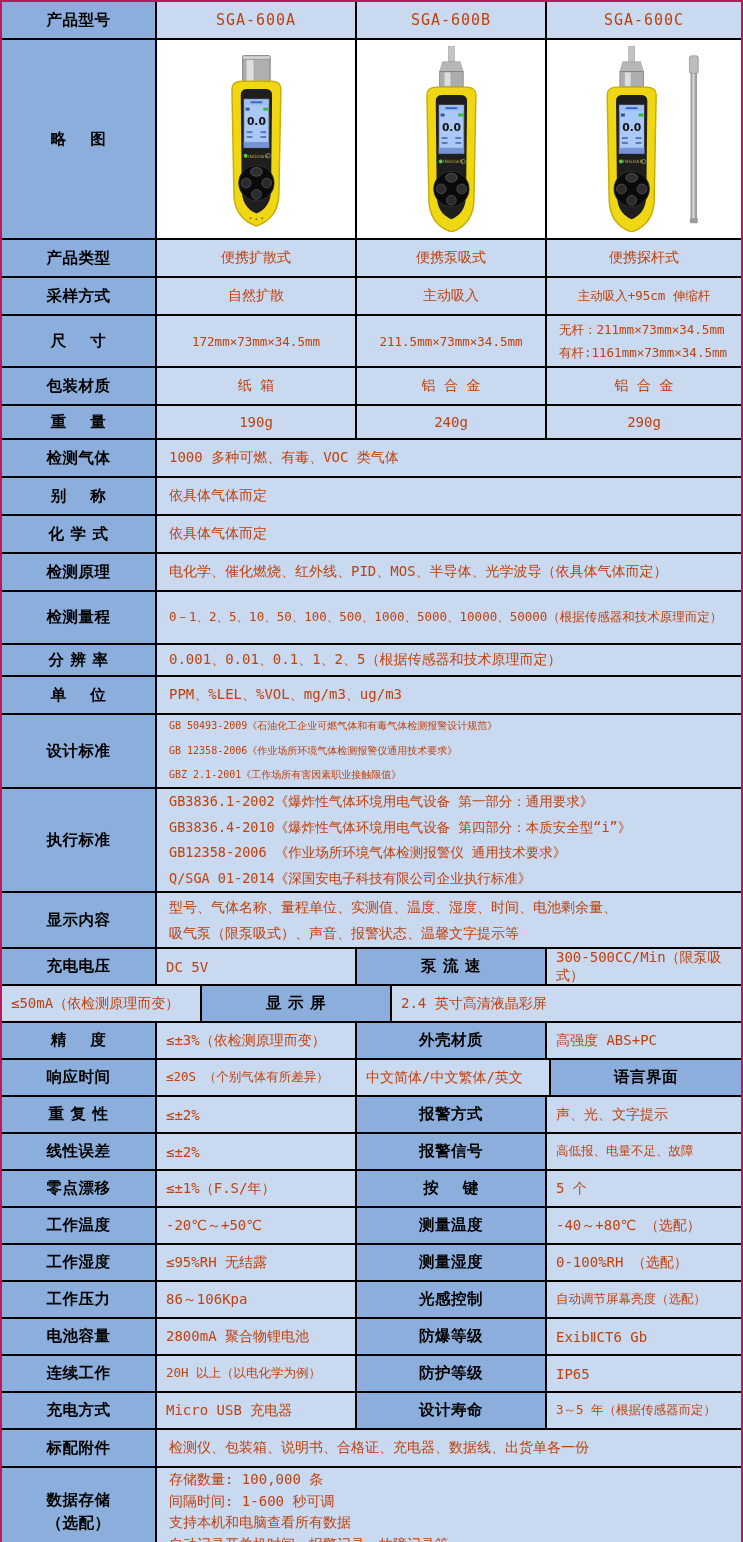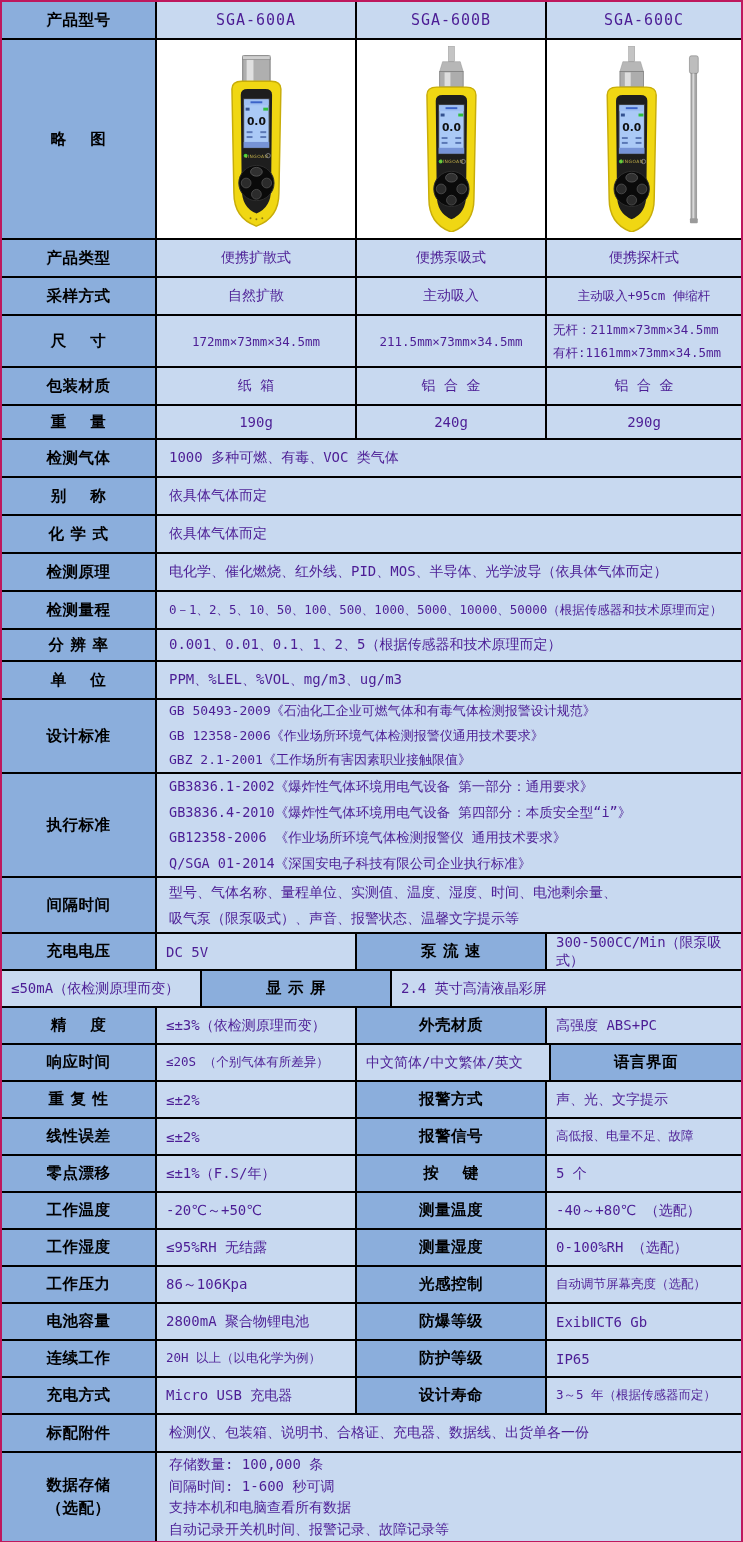--- a/index.html
+++ b/index.html
@@ -25,29 +25,29 @@
   .c4{flex:1;text-align:center;}
   .lbl{
     background:#8BAEDC;
     font-weight:bold;font-size:15.5px;
     font-family:"DejaVu Sans",sans-serif;
     color:#000;white-space:pre;letter-spacing:0.5px;
   }
   .val{
     background:#C8D9F0;
     font-family:"DejaVu Sans Mono","DejaVu Sans",sans-serif;
-    font-size:14px;color:#4c1d95;
+    font-size:14px;color:#c2410c;
   }
   .left{justify-content:flex-start;text-align:left;padding-left:12px;padding-right:6px;}
   .pad8{padding-left:9px;padding-right:4px;}
   .imgcell{background:#FFFFFF;}
   .colcell{flex-direction:column;justify-content:center;align-items:flex-start;}
   .colcell.centered{align-items:center;}
   .line{display:block;}
-  .std  .line{line-height:24.5px;font-size:13px;white-space:nowrap;}
+  .std  .line{line-height:24.5px;font-size:10px;white-space:nowrap;}
   .exec .line{line-height:25.5px;font-size:13.5px;white-space:nowrap;}
   .disp .line{line-height:26px;font-size:14px;white-space:nowrap;}
   .stor .line{line-height:21.5px;font-size:14px;white-space:nowrap;}
   .sizec .line{line-height:23px;font-size:12.5px;white-space:nowrap;}
   .lbl2{line-height:23px;}
   .tight{font-size:12.5px;white-space:nowrap;}
   .mono15{font-size:15px;letter-spacing:1px;}
   .device-svg{height:186px;width:auto;display:block;}
 </style>
 </head>
@@ -199,21 +199,21 @@
     <div class="cell c1 lbl">采样方式</div>
     <div class="cell c2 val">自然扩散</div>
     <div class="cell c3 val">主动吸入</div>
     <div class="cell c4 val tight">主动吸入+95cm 伸缩杆</div>
   </div>
 
   <div class="row" style="height:52px">
     <div class="cell c1 lbl">尺    寸</div>
     <div class="cell c2 val tight">172mm×73mm×34.5mm</div>
     <div class="cell c3 val tight">211.5mm×73mm×34.5mm</div>
-    <div class="cell c4 val colcell sizec" style="padding-left:6px">
+    <div class="cell c4 val colcell sizec" style="padding-left:12px">
       <span class="line">无杆：211mm×73mm×34.5mm</span>
       <span class="line">有杆:1161mm×73mm×34.5mm</span>
     </div>
   </div>
 
   <div class="row" style="height:38px">
     <div class="cell c1 lbl">包装材质</div>
     <div class="cell c2 val">纸 箱</div>
     <div class="cell c3 val">铝 合 金</div>
     <div class="cell c4 val">铝 合 金</div>
@@ -235,21 +235,21 @@
     <div class="cell c4 val left">依具体气体而定</div>
   </div>
   <div class="row" style="height:38px">
     <div class="cell c1 lbl">化 学 式</div>
     <div class="cell c4 val left">依具体气体而定</div>
   </div>
   <div class="row" style="height:38px">
     <div class="cell c1 lbl">检测原理</div>
     <div class="cell c4 val left">电化学、催化燃烧、红外线、PID、MOS、半导体、光学波导（依具体气体而定）</div>
   </div>
-  <div class="row" style="height:38px">
+  <div class="row" style="height:53px">
     <div class="cell c1 lbl">检测量程</div>
     <div class="cell c4 val left tight">0－1、2、5、10、50、100、500、1000、5000、10000、50000（根据传感器和技术原理而定）</div>
   </div>
   <div class="row" style="height:32px">
     <div class="cell c1 lbl">分 辨 率</div>
     <div class="cell c4 val left">0.001、0.01、0.1、1、2、5（根据传感器和技术原理而定）</div>
   </div>
   <div class="row" style="height:38px">
     <div class="cell c1 lbl">单    位</div>
     <div class="cell c4 val left">PPM、%LEL、%VOL、mg/m3、ug/m3</div>
@@ -268,21 +268,21 @@
     <div class="cell c1 lbl">执行标准</div>
     <div class="cell c4 val left colcell exec">
       <span class="line">GB3836.1-2002《爆炸性气体环境用电气设备  第一部分：通用要求》</span>
       <span class="line">GB3836.4-2010《爆炸性气体环境用电气设备  第四部分：本质安全型“i”》</span>
       <span class="line">GB12358-2006 《作业场所环境气体检测报警仪  通用技术要求》</span>
       <span class="line">Q/SGA 01-2014《深国安电子科技有限公司企业执行标准》</span>
     </div>
   </div>
 
   <div class="row" style="height:56px">
-    <div class="cell c1 lbl">间隔时间</div>
+    <div class="cell c1 lbl">显示内容</div>
     <div class="cell c4 val left colcell disp">
       <span class="line">型号、气体名称、量程单位、实测值、温度、湿度、时间、电池剩余量、</span>
       <span class="line">吸气泵（限泵吸式）、声音、报警状态、温馨文字提示等</span>
     </div>
   </div>
 
   <div class="row" style="height:37px">
     <div class="cell c1 lbl">充电电压</div>
     <div class="cell c2 val left pad8">DC 5V</div>
     <div class="cell c3 lbl">泵 流 速</div>

